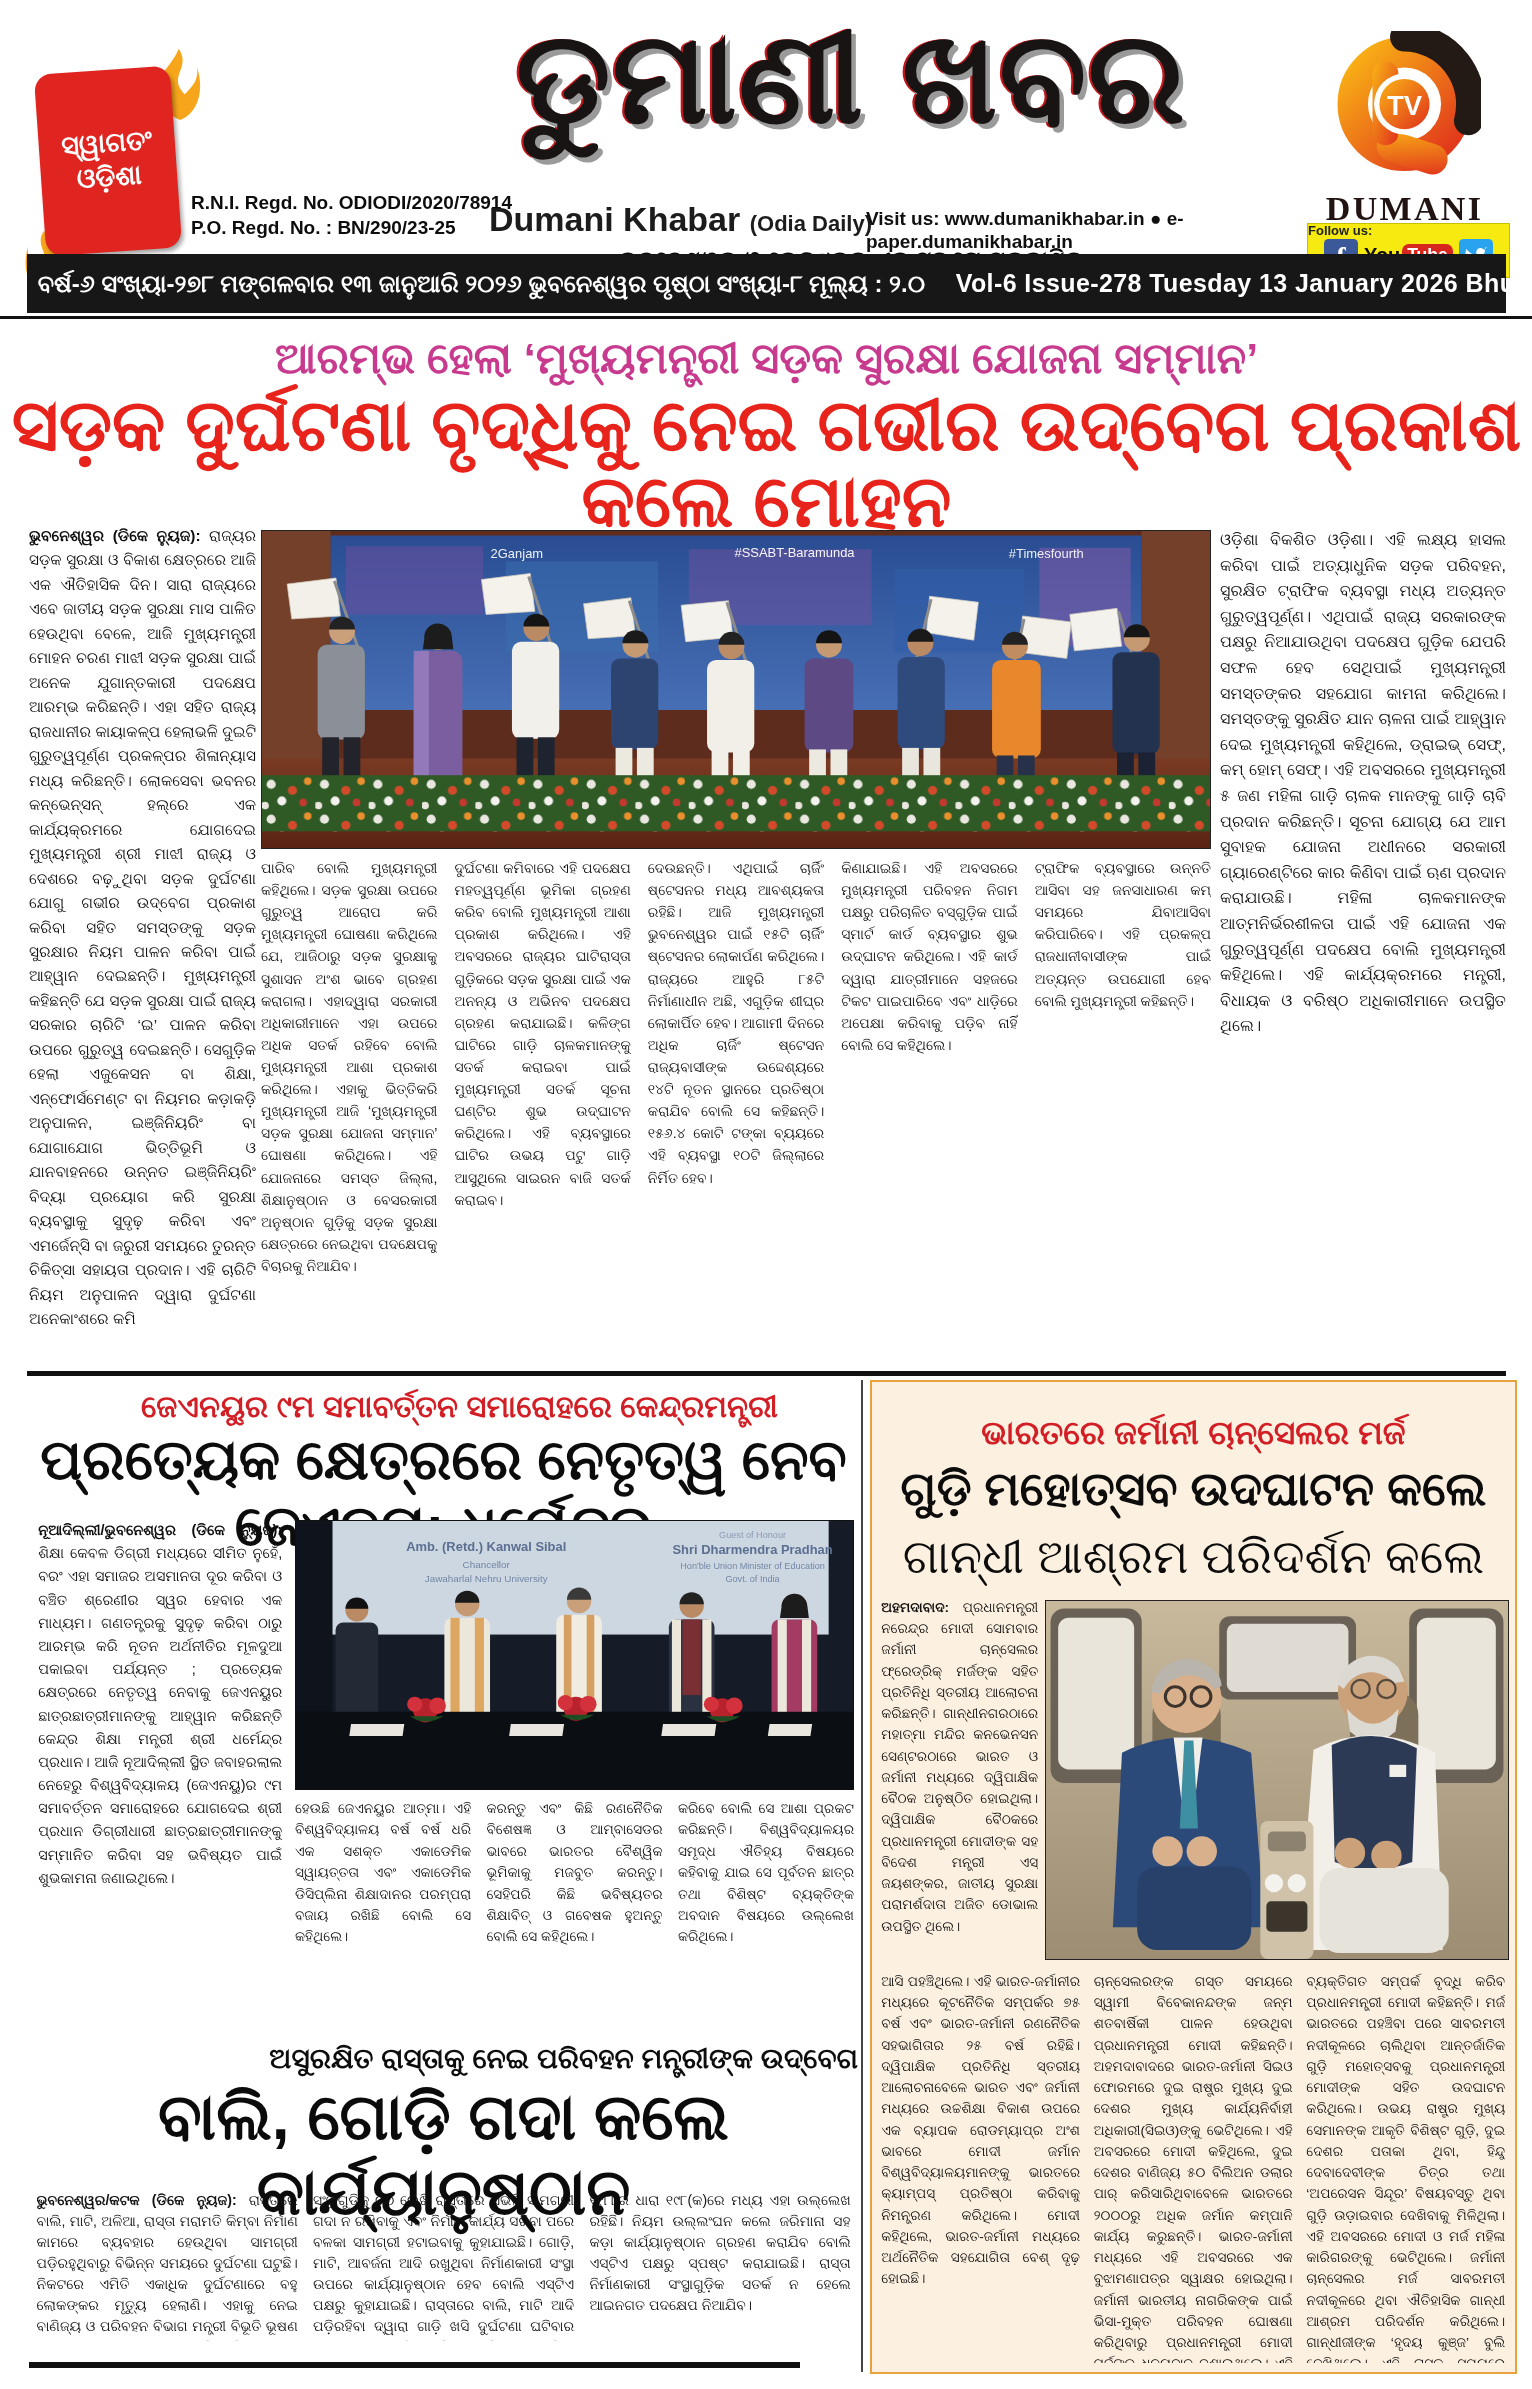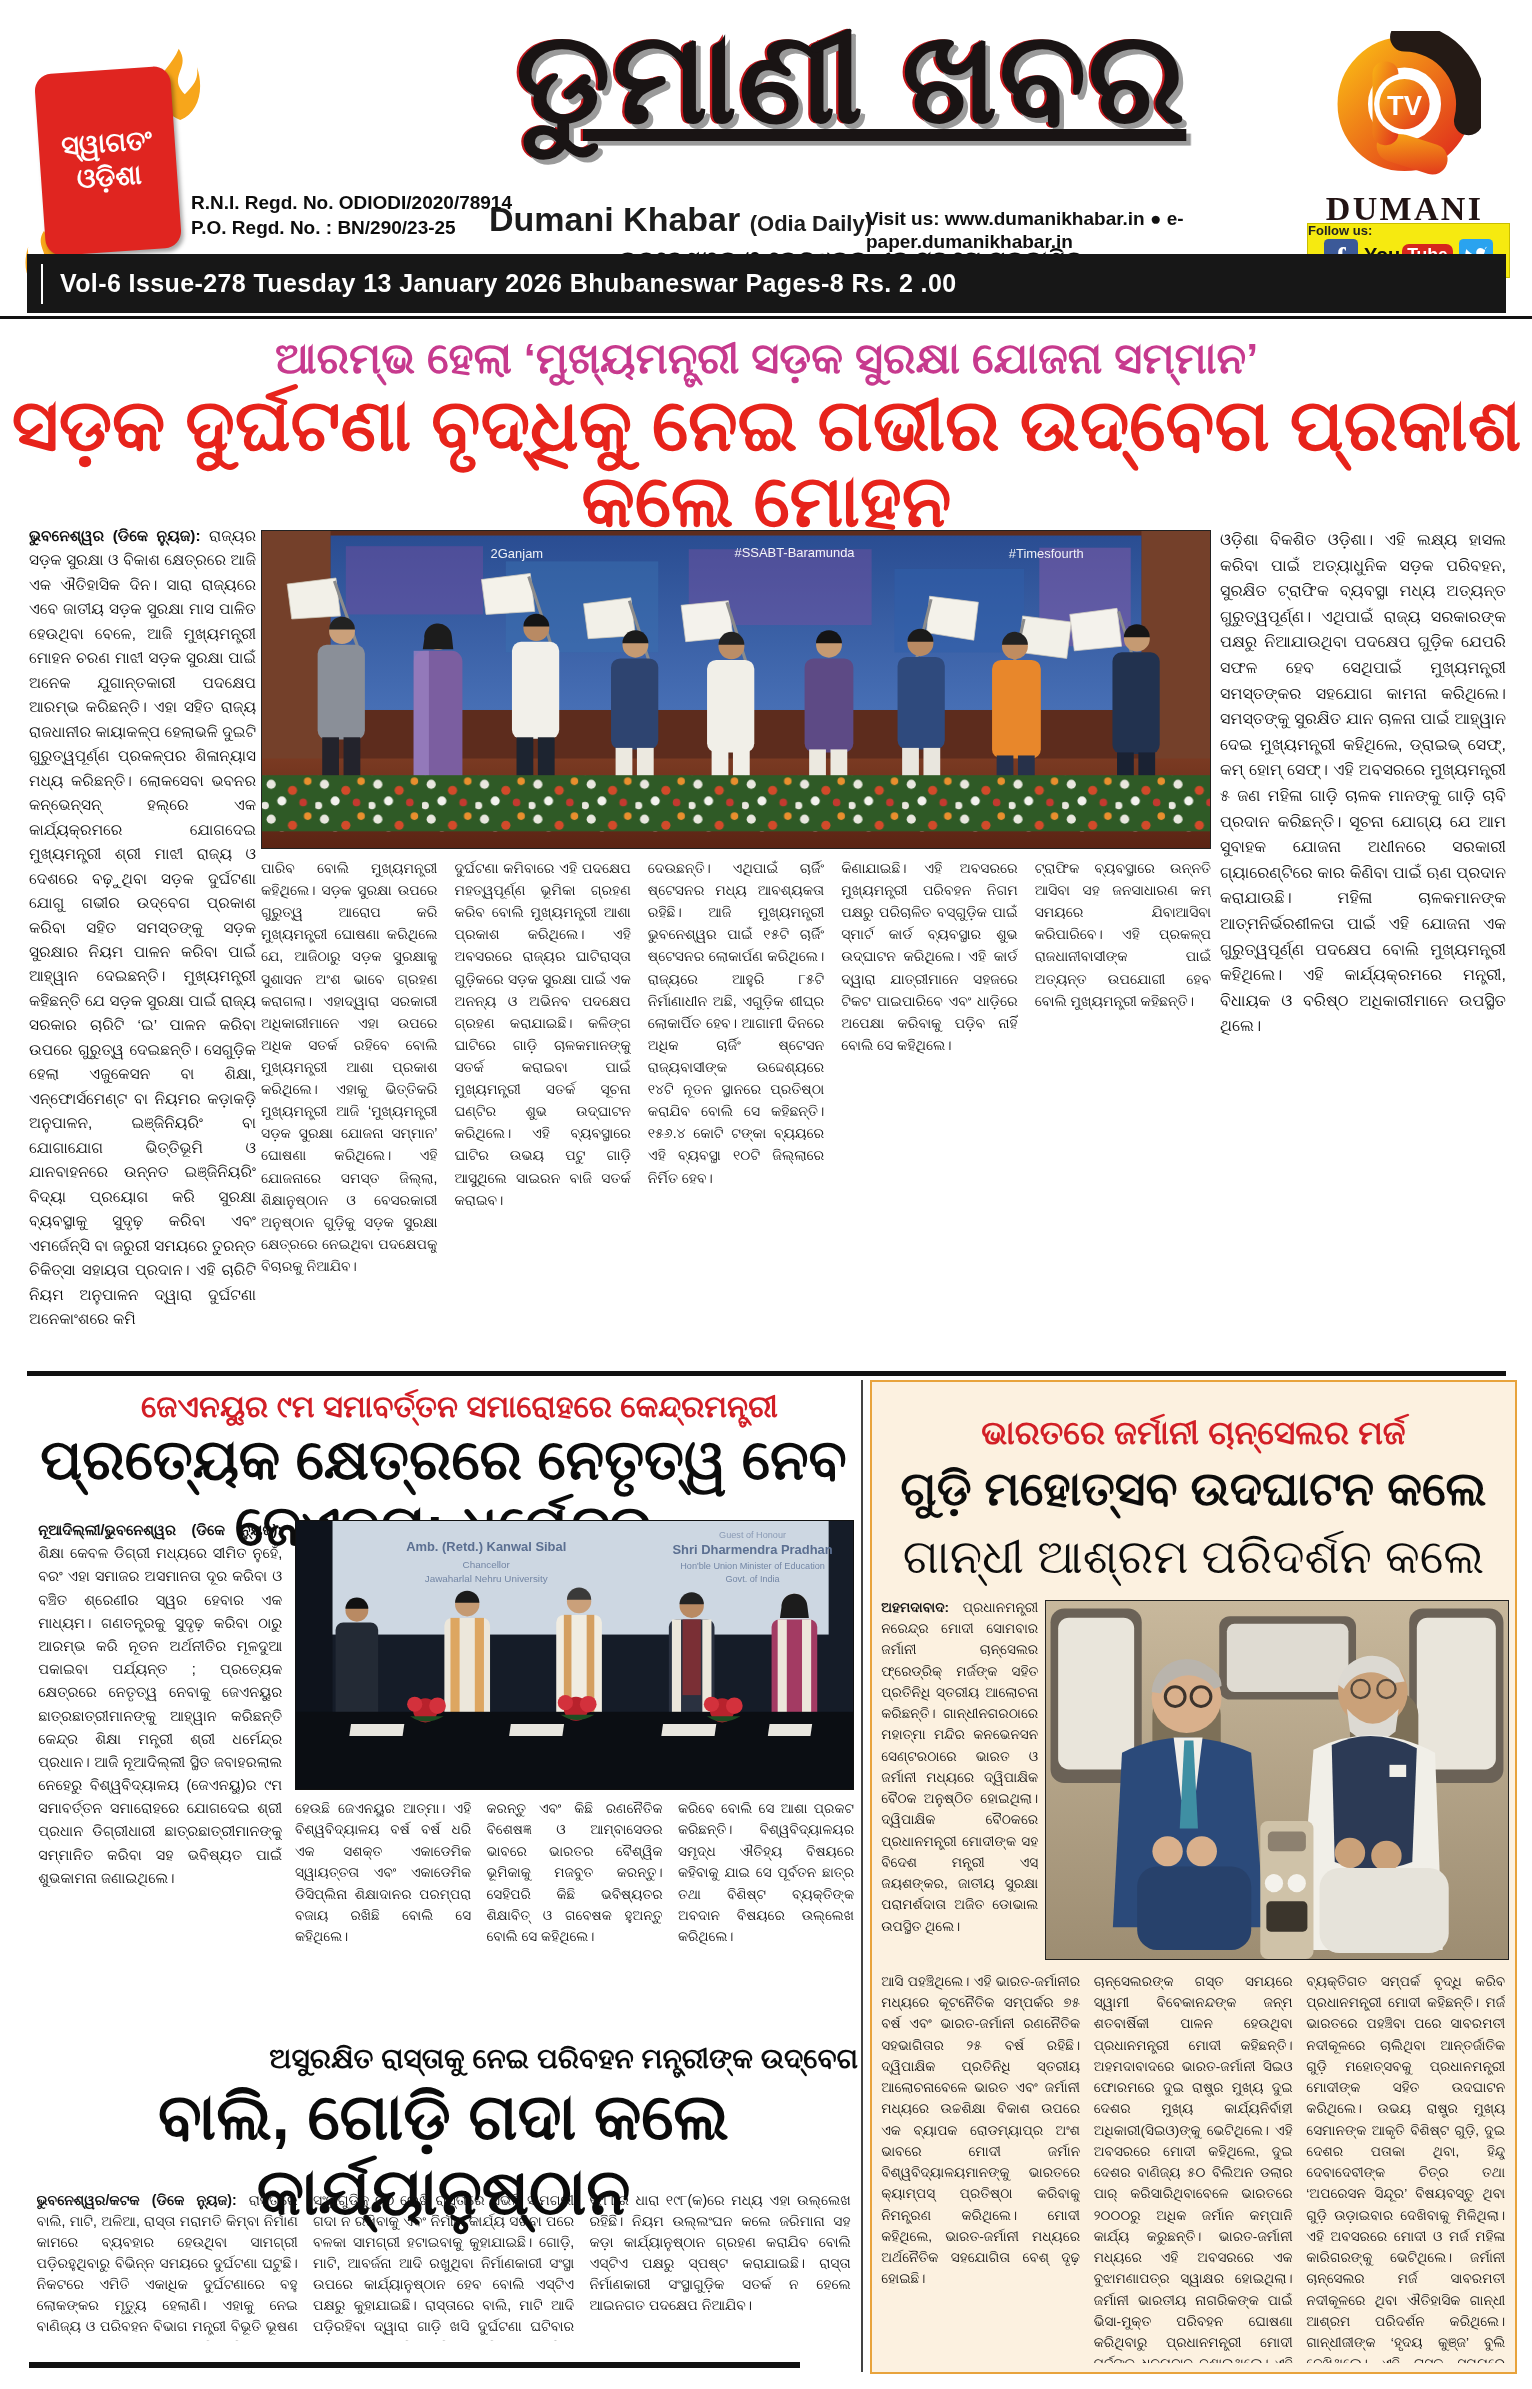--- a/index.html
+++ b/index.html
@@ -11,21 +11,21 @@
 
   
   .badge{left:40px;top:70px;width:136px;height:182px;background:#e02520;border-radius:17px;
          transform:rotate(-4deg);box-shadow:2.3px 3.8px 4.6px rgba(0,0,0,.35);
          display:flex;flex-direction:column;justify-content:center;align-items:center;gap:4.6px;}
   .badge span{color:#fff;font-weight:bold;font-size:27px;line-height:1.1;}
   .flame{left:150px;top:47px;width:53px;height:84px;}
   .flame2{left:23px;top:229px;width:46px;height:73px;transform:scaleX(-1);}
   .rni{left:191px;top:191px;font-size:19px;font-weight:bold;line-height:1.3;color:#0d0d0d;}
   .masthead{left:416px;top:13.7px;width:870px;text-align:center;font-size:128px;font-weight:900;
-            color:#191414;letter-spacing:1.5px;text-shadow:4.6px 4.6px 0 #9a9a9a, -2.3px 0 0 #c0181c;line-height:1.0;text-decoration:underline;}
+            color:#191414;letter-spacing:1.5px;text-shadow:4.6px 4.6px 0 #9a9a9a, -2.3px 0 0 #c0181c;line-height:1.0;}
   .sub-en{left:489px;top:200px;font-size:34px;font-weight:800;color:#1c1c1c;}
   .sub-en small{font-size:22px;font-weight:700;}
   .visit{left:866px;top:208px;width:405px;font-size:19px;font-weight:bold;color:#101010;line-height:1.2;}
   .published{left:416px;top:246px;width:870px;text-align:center;font-size:24px;font-weight:bold;color:#0b0b0b;}
   .tvlogo{left:1302px;top:30.5px;width:205px;text-align:center;}
   .tvbrand{font-size:34px;font-weight:900;color:#231414;letter-spacing:2.3px;font-family:"Liberation Serif",serif;}
   .follow{left:1307px;top:223px;width:195px;height:50px;background:#f6ea10;border:0.8px solid #c9bd00;
           display:flex;align-items:center;justify-content:center;gap:6.1px;padding:1.5px 3.1px;}
   .follow .cap{position:absolute;top:-0.8px;left:0;right:0;text-align:left;font-size:13px;font-weight:bold;color:#222;}
   .icon-fb{width:34px;height:34px;background:#3b5998;border-radius:4.6px;color:#fff;display:flex;align-items:flex-end;
@@ -138,20 +138,21 @@
       <span class="tube">Tube</span>
     </div>
     <div class="icon-tw">
       <svg width="24.4" height="24.4" viewBox="0 0 48 48">
           <path d="M6 36 C16 40 30 38 36 26 C42 16 42 10 41 8 L46 5 L40 12 C37 8 31 6 27 10 C23 14 24 20 25 22 C17 22 9 16 5 10 C1 18 3 30 6 36 Z" fill="#ffffff"></path>
         </svg>
     </div>
   </div>
 
   <div class="abs topbar">
+    <span class="od"><span>ବର୍ଷ-୬  ସଂଖ୍ୟା-୨୭୮  ମଙ୍ଗଳବାର  ୧୩ ଜାନୁଆରି ୨୦୨୬  ଭୁବନେଶ୍ୱର  ପୃଷ୍ଠା</span> <span>ସଂଖ୍ୟା-୮  ମୂଲ୍ୟ : ୨.୦</span></span>
     <span class="sep"></span>
     <span class="en">Vol-6  Issue-278  Tuesday 13  January  2026  Bhubaneswar  Pages-8  Rs. 2 .00</span>
   </div>
   <div class="abs hrule"></div>
 
   <div class="abs kicker1">ଆରମ୍ଭ ହେଲା ‘ମୁଖ୍ୟମନ୍ତ୍ରୀ ସଡ଼କ ସୁରକ୍ଷା ଯୋଜନା ସମ୍ମାନ’</div>
   <div class="abs headline1">ସଡ଼କ ଦୁର୍ଘଟଣା ବୃଦ୍ଧିକୁ ନେଇ ଗଭୀର ଉଦ୍‌ବେଗ ପ୍ରକାଶ କଲେ ମୋହନ</div>
 
   <div class="abs leadL body just clip">
     <span class="dl">ଭୁବନେଶ୍ୱର (ଡିକେ ନ୍ୟୁଜ):</span><span> ରାଜ୍ୟର ସଡ଼କ ସୁରକ୍ଷା ଓ ବିକାଶ କ୍ଷେତ୍ରରେ ଆଜି ଏକ ଐତିହାସିକ ଦିନ। ସାରା ରାଜ୍ୟରେ ଏବେ ଜାତୀୟ ସଡ଼କ ସୁରକ୍ଷା ମାସ ପାଳିତ ହେଉଥିବା ବେଳେ, ଆଜି ମୁଖ୍ୟମନ୍ତ୍ରୀ ମୋହନ ଚରଣ ମାଝୀ ସଡ଼କ ସୁରକ୍ଷା ପାଇଁ ଅନେକ ଯୁଗାନ୍ତକାରୀ ପଦକ୍ଷେପ ଆରମ୍ଭ କରିଛନ୍ତି। ଏହା ସହିତ ରାଜ୍ୟ ରାଜଧାନୀର କାୟାକଳ୍ପ ହେଲାଭଳି ଦୁଇଟି ଗୁରୁତ୍ୱପୂର୍ଣ୍ଣ ପ୍ରକଳ୍ପର ଶିଳାନ୍ୟାସ ମଧ୍ୟ କରିଛନ୍ତି। ଲୋକସେବା ଭବନର କନ୍‌ଭେନ୍‌ସନ୍ ହଲ୍‌ରେ ଏକ କାର୍ଯ୍ୟକ୍ରମରେ ଯୋଗଦେଇ ମୁଖ୍ୟମନ୍ତ୍ରୀ ଶ୍ରୀ ମାଝୀ ରାଜ୍ୟ ଓ ଦେଶରେ ବଢ଼ୁଥିବା ସଡ଼କ ଦୁର୍ଘଟଣା ଯୋଗୁ ଗଭୀର ଉଦ୍‌ବେଗ ପ୍ରକାଶ କରିବା ସହିତ ସମସ୍ତଙ୍କୁ ସଡ଼କ ସୁରକ୍ଷାର ନିୟମ ପାଳନ କରିବା ପାଇଁ ଆହ୍ୱାନ ଦେଇଛନ୍ତି। ମୁଖ୍ୟମନ୍ତ୍ରୀ କହିଛନ୍ତି ଯେ ସଡ଼କ ସୁରକ୍ଷା ପାଇଁ ରାଜ୍ୟ ସରକାର ଚାରିଟି ‘ଇ’ ପାଳନ କରିବା ଉପରେ ଗୁରୁତ୍ୱ ଦେଇଛନ୍ତି। ସେଗୁଡ଼ିକ ହେଲା ଏଜୁକେସନ ବା ଶିକ୍ଷା, ଏନ୍‌ଫୋର୍ସମେଣ୍ଟ ବା ନିୟମର କଡ଼ାକଡ଼ି ଅନୁପାଳନ, ଇଞ୍ଜିନିୟରିଂ ବା ଯୋଗାଯୋଗ ଭିତ୍ତିଭୂମି ଓ ଯାନବାହନରେ ଉନ୍ନତ ଇଞ୍ଜିନିୟରିଂ ବିଦ୍ୟା ପ୍ରୟୋଗ କରି ସୁରକ୍ଷା ବ୍ୟବସ୍ଥାକୁ ସୁଦୃଢ଼ କରିବା ଏବଂ ଏମର୍ଜେନ୍ସି ବା ଜରୁରୀ ସମୟରେ ତୁରନ୍ତ ଚିକିତ୍ସା ସହାୟତା ପ୍ରଦାନ। ଏହି ଚାରିଟି ନିୟମ ଅନୁପାଳନ ଦ୍ୱାରା ଦୁର୍ଘଟଣା ଅନେକାଂଶରେ କମି</span>

